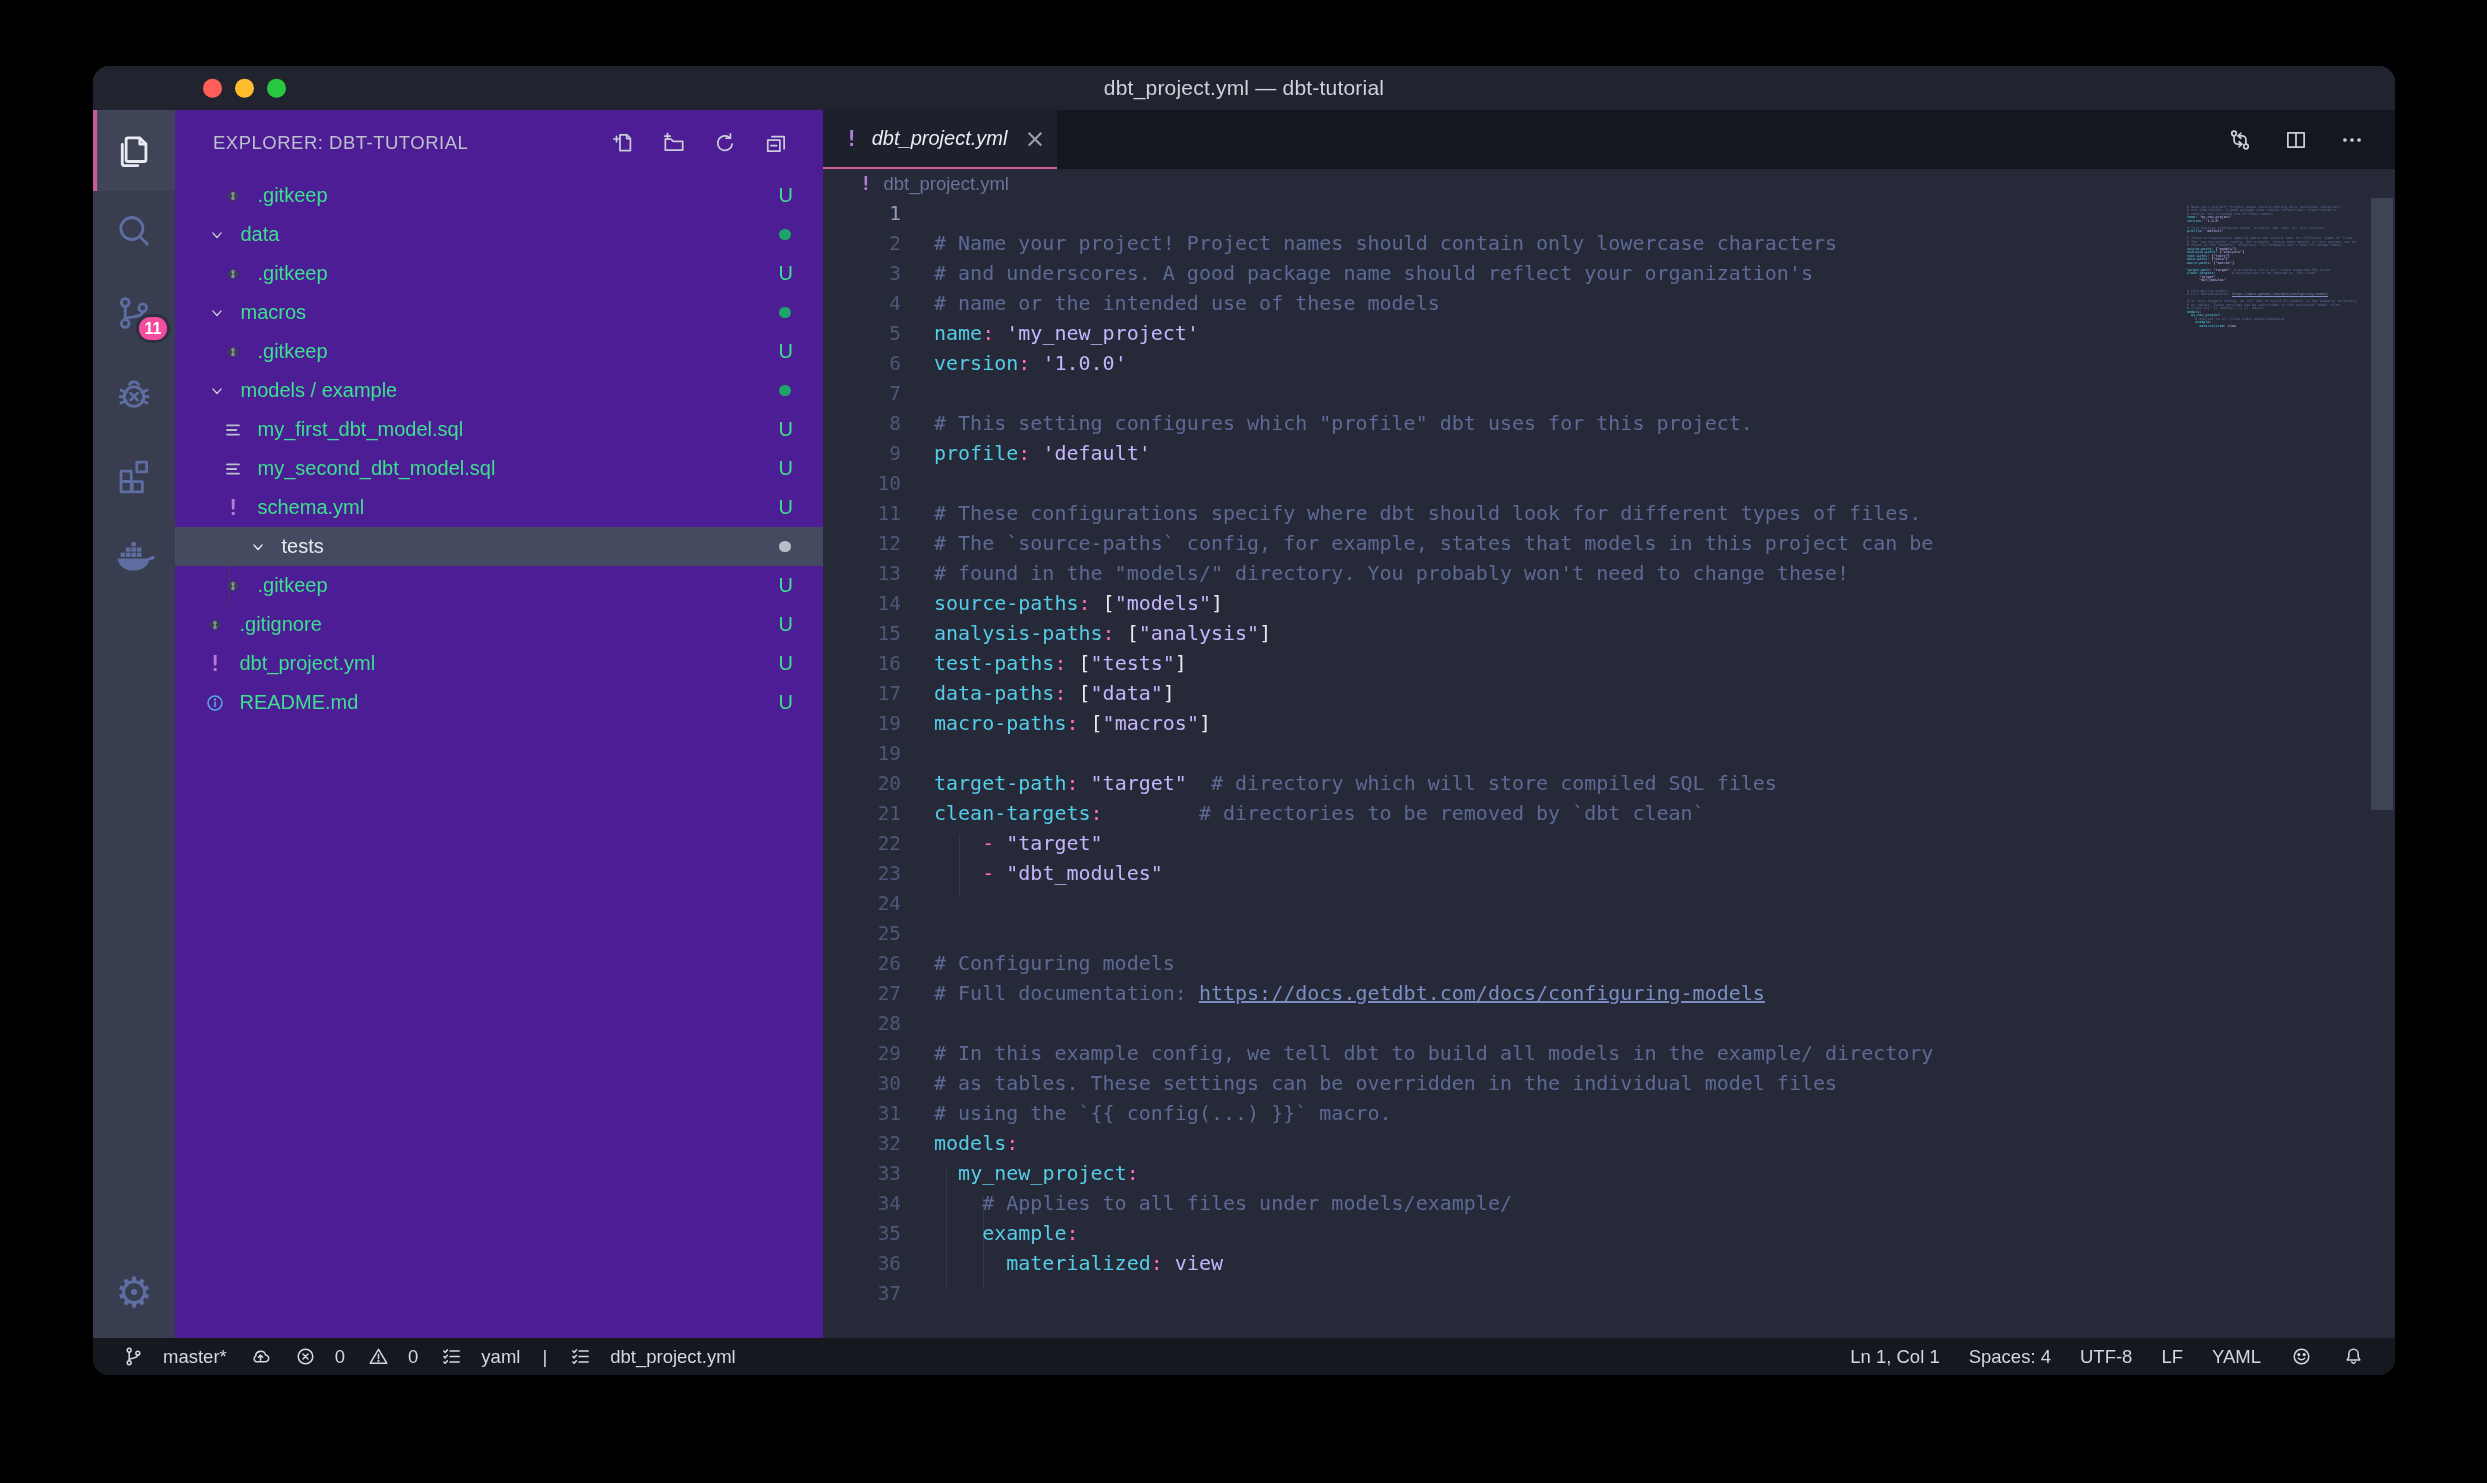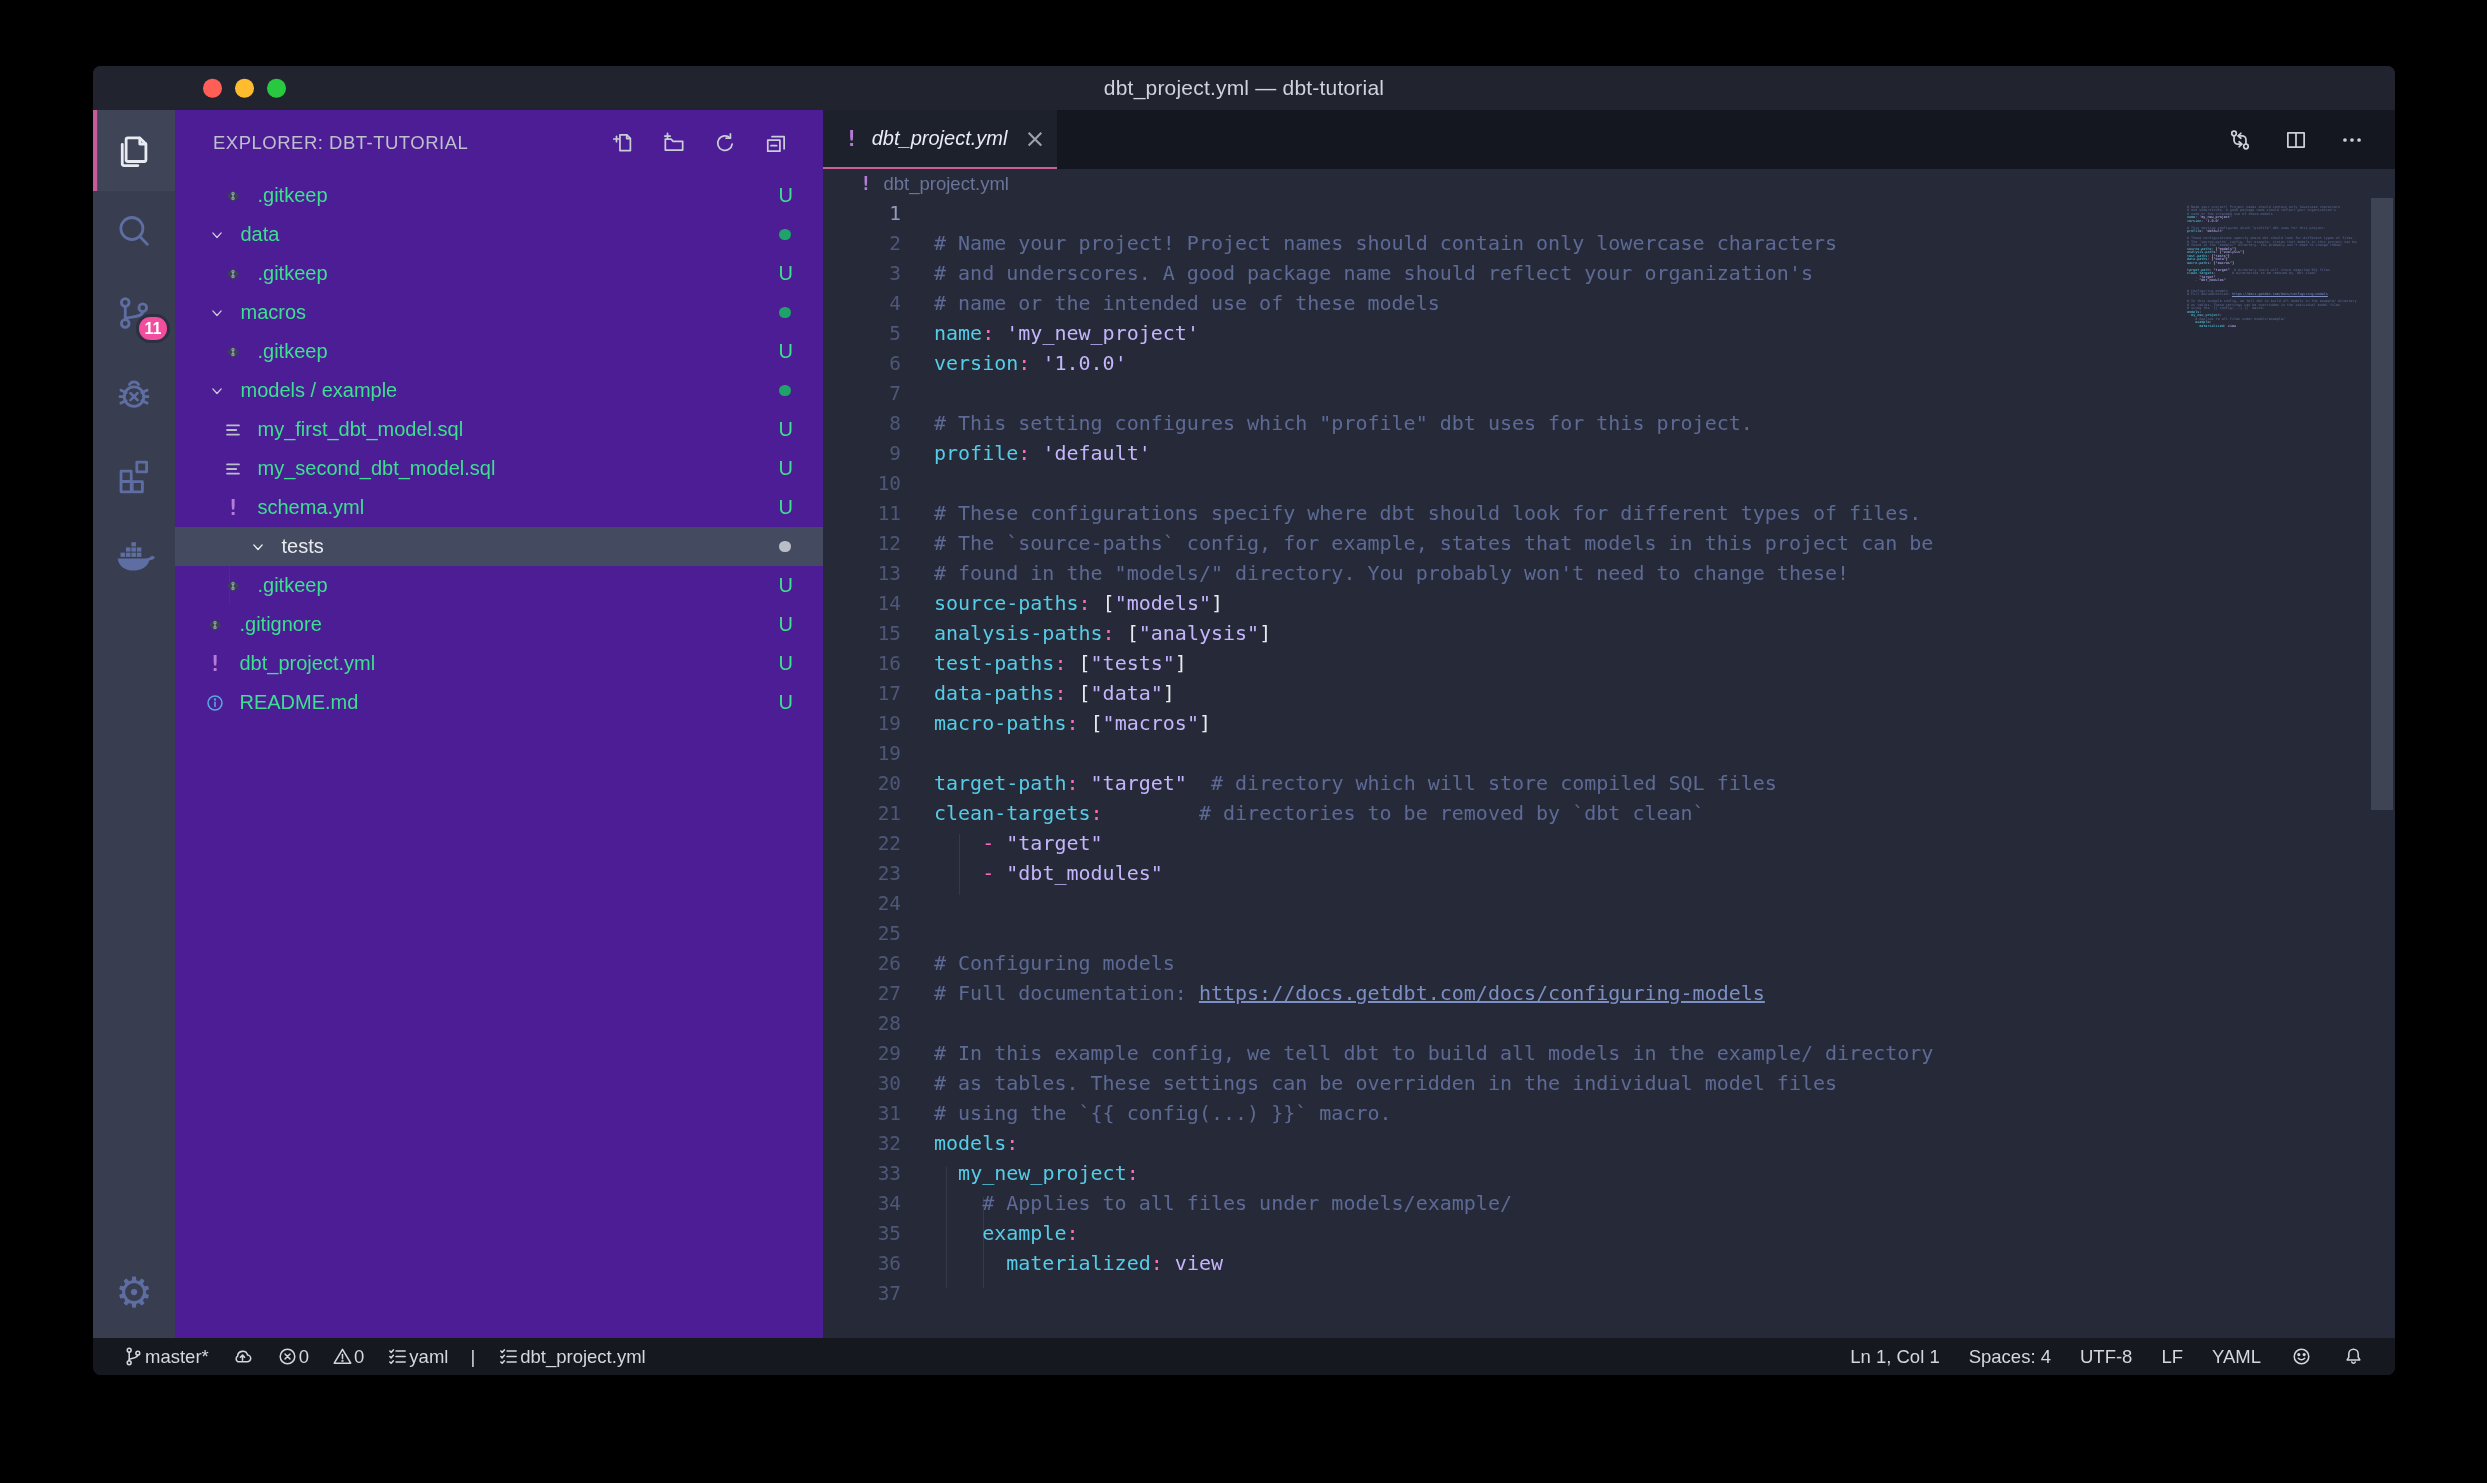--- a/index.html
+++ b/index.html
@@ -1,17 +1,17 @@
 <!DOCTYPE html>
 <html style="font-size:13.5px"><head>
 <meta charset="utf-8">
 <style>
   html,body{margin:0;padding:0;background:#000;}
   body{width:2487px;height:1484px;position:relative;font-family:"Liberation Sans",sans-serif;overflow:hidden;}
-  #window{position:absolute;left:93px;top:66px;width:2302px;height:1309px;background:#262a38;border-radius:8px;overflow:hidden;display:flex;flex-direction:column;box-shadow:0 34px 101px rgba(0,0,0,.9);}
+  #window{position:absolute;left:93px;top:66px;width:2302px;height:1309px;background:#262a38;border-radius:16px;overflow:hidden;display:flex;flex-direction:column;box-shadow:0 34px 101px rgba(0,0,0,.9);}
   
   #titlebar{height:44px;flex:0 0 44px;background:#21242e;position:relative;display:flex;align-items:center;justify-content:center;}
   .tlight{position:absolute;top:50%;transform:translateY(-50%);width:18.5px;height:18.5px;border-radius:50%;}
   #t-close{left:110px;background:#ff5f57;}
   #t-min{left:142px;background:#febc2e;}
   #t-zoom{left:174px;background:#28c840;}
   #window-title{color:#cfd3dc;font-size:21px;font-weight:500;letter-spacing:0.2px;}
   
   #main{flex:1;display:flex;min-height:0;}
   #activitybar{width:82px;flex:0 0 82px;background:#383d4f;position:relative;}
@@ -67,21 +67,21 @@
   .tk-l{color:#7b8fc4;text-decoration:underline;}
   .iguide{position:absolute;width:0.8px;background:#343a4b;}
   
   #minimap{position:absolute;left:1364px;top:3.4px;width:179px;overflow:hidden;}
   #minimap .mline{height:3.5px;white-space:pre;font-family:"DejaVu Sans Mono",monospace;font-size:3.4px;letter-spacing:0;}
   #vscroll{position:absolute;left:1548px;top:0;width:22px;height:612px;background:#454b5a;opacity:.8;}
   
   #statusbar{height:37px;flex:0 0 37px;background:#15181f;display:flex;align-items:center;color:#d4d7de;font-size:18.5px;padding:0 30px 0 29px;}
   .sb-left{display:flex;align-items:center;gap:22px;flex:1;}
   .sb-right{display:flex;align-items:center;gap:29px;}
-  .sb-item{display:flex;align-items:center;gap:0;}
+  .sb-item{display:flex;align-items:center;gap:18px;}
   .sb-item svg{width:23px;height:23px;}
   .sb-sep{color:#d4d7de;}
   svg{display:block;}
 </style>
 </head>
 <body>
 
 <div id="window">
   <div id="titlebar">
     <span class="tlight" id="t-close"></span>

